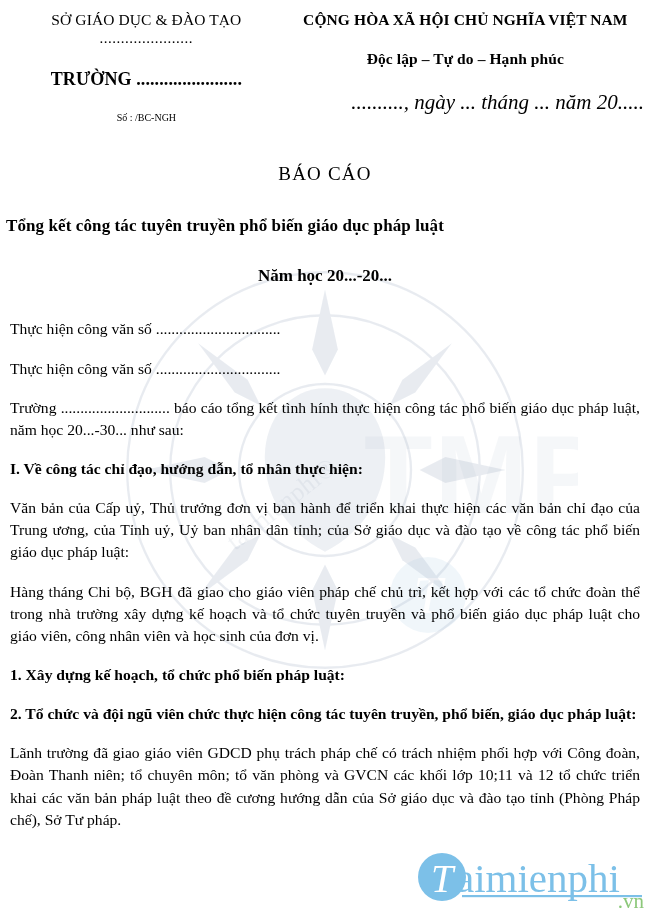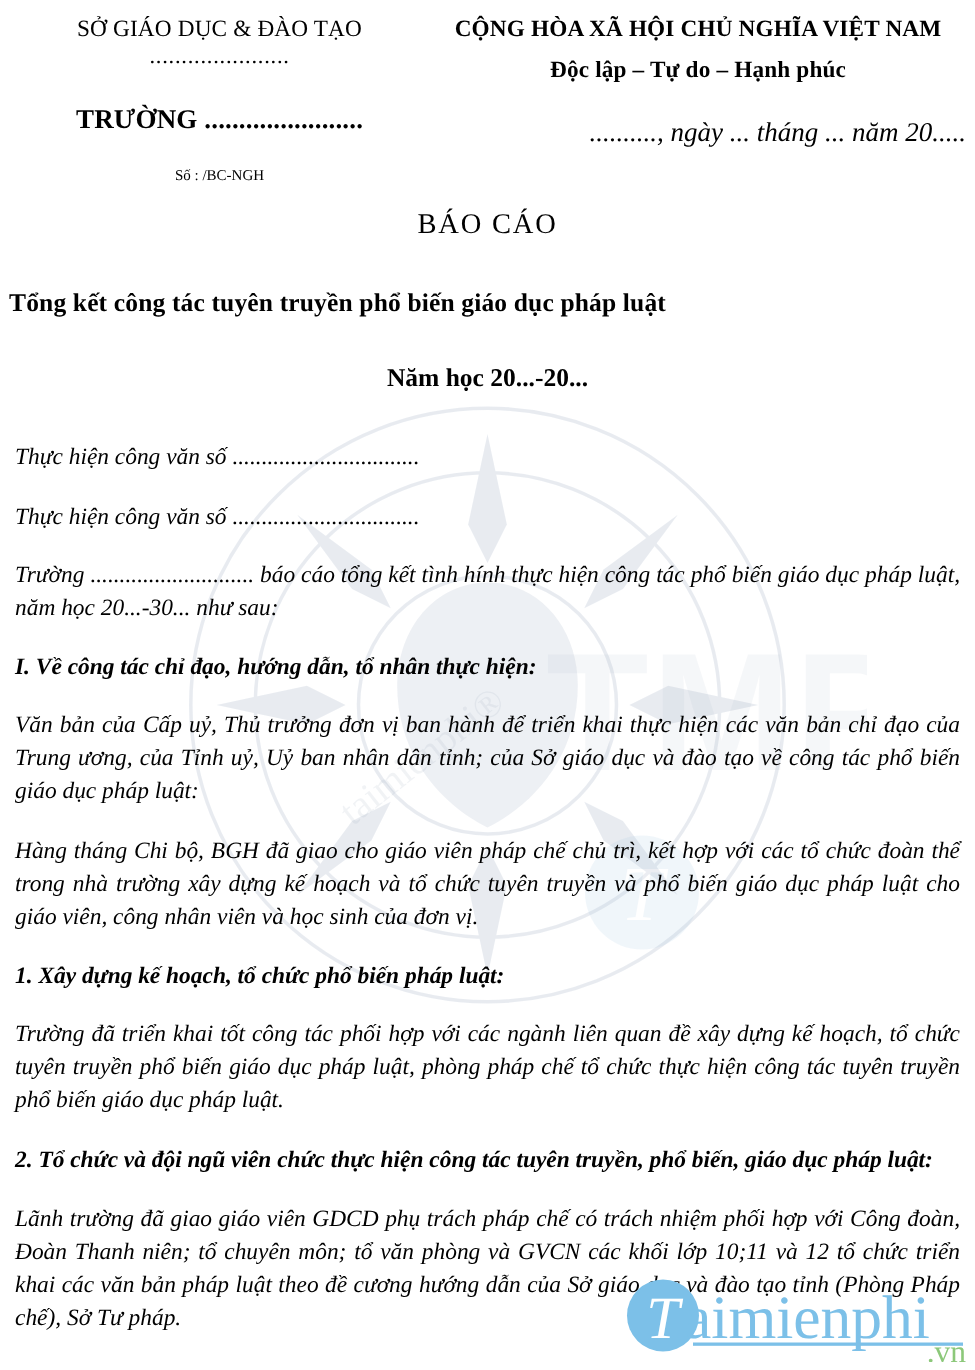--- a/index.html
+++ b/index.html
@@ -105,58 +105,57 @@
   .lh-country {
     font-weight: bold;
     font-size: 15.5px;
     line-height: 1.32;
     letter-spacing: 0.1px;
     font-family: Liberation Serif, serif;
   }
   .lh-motto {
     font-weight: bold;
     font-size: 15.5px;
-    margin-top: 8px;
+    margin-top: 20px;
     letter-spacing: 0.1px;
   }
   .lh-date {
     font-style: italic;
-    font-size: 18px;
+    font-size: 21px;
     margin-top: 22px;
     text-align: right;
     padding-right: 0px;
     white-space: nowrap;
   }
 
   
   .doc-title {
     text-align: center;
     font-size: 19px;
     letter-spacing: 1.2px;
-    margin-top: 16px;
+    margin-top: 40px;
   }
   .doc-subtitle {
     text-align: left;
     font-weight: bold;
     font-size: 17px;
     margin-top: 31px;
     letter-spacing: 0.1px;
   }
   .doc-schoolyear {
     text-align: center;
     font-weight: bold;
     font-size: 17px;
     margin-top: 30px;
   }
 
   
   .body-block {
     margin-top: 32px;
     padding: 0 4px 0 4px;
-    font-style: italic;
   }
   p.para {
     font-size: 15.6px;
     line-height: 1.42;
     margin: 0 0 17px 0;
     text-align: justify;
     text-justify: inter-word;
   }
   p.heading {
     font-weight: bold;
@@ -254,21 +253,20 @@
     <p class="para">Trường ............................ báo cáo tổng kết tình hính thực hiện công tác phổ biến giáo dục pháp luật, năm học 20...-30... như sau:</p>
 
     <p class="heading">I. Về công tác chỉ đạo, hướng dẫn, tổ nhân thực hiện:</p>
 
     <p class="para">Văn bản của Cấp uỷ, Thủ trưởng đơn vị ban hành để triển khai thực hiện các văn bản chỉ đạo của Trung ương, của Tỉnh uỷ, Uỷ ban nhân dân tỉnh; của Sở giáo dục và đào tạo về công tác phổ biến giáo dục pháp luật:</p>
 
     <p class="para">Hàng tháng Chi bộ, BGH đã giao cho giáo viên pháp chế chủ trì, kết hợp với các tổ chức đoàn thể trong nhà trường xây dựng kế hoạch và tổ chức tuyên truyền và phổ biến giáo dục pháp luật cho giáo viên, công nhân viên và học sinh của đơn vị.</p>
 
     <p class="heading">1. Xây dựng kế hoạch, tổ chức phổ biến pháp luật:</p>
 
-    <p class="para">Trường đã triển khai tốt công tác phối hợp với các ngành liên quan đề xây dựng kế hoạch, tổ chức tuyên truyền phổ biến giáo dục pháp luật, phòng pháp chế tổ chức thực hiện công tác tuyên truyền phổ biến giáo dục pháp luật.</p>
 
     <p class="heading">2. Tổ chức và đội ngũ viên chức thực hiện công tác tuyên truyền, phổ biến, giáo dục pháp luật:</p>
 
     <p class="para">Lãnh trường đã giao giáo viên GDCD phụ trách pháp chế có trách nhiệm phối hợp với Công đoàn, Đoàn Thanh niên; tổ chuyên môn; tổ văn phòng và GVCN các khối lớp 10;11 và 12 tổ chức triển khai các văn bản pháp luật theo đề cương hướng dẫn của Sở giáo dục và đào tạo tỉnh (Phòng Pháp chế), Sở Tư pháp.</p>
 
   </div>
 
 </div>
 
 <svg class="logo" viewBox="0 0 232 56">

